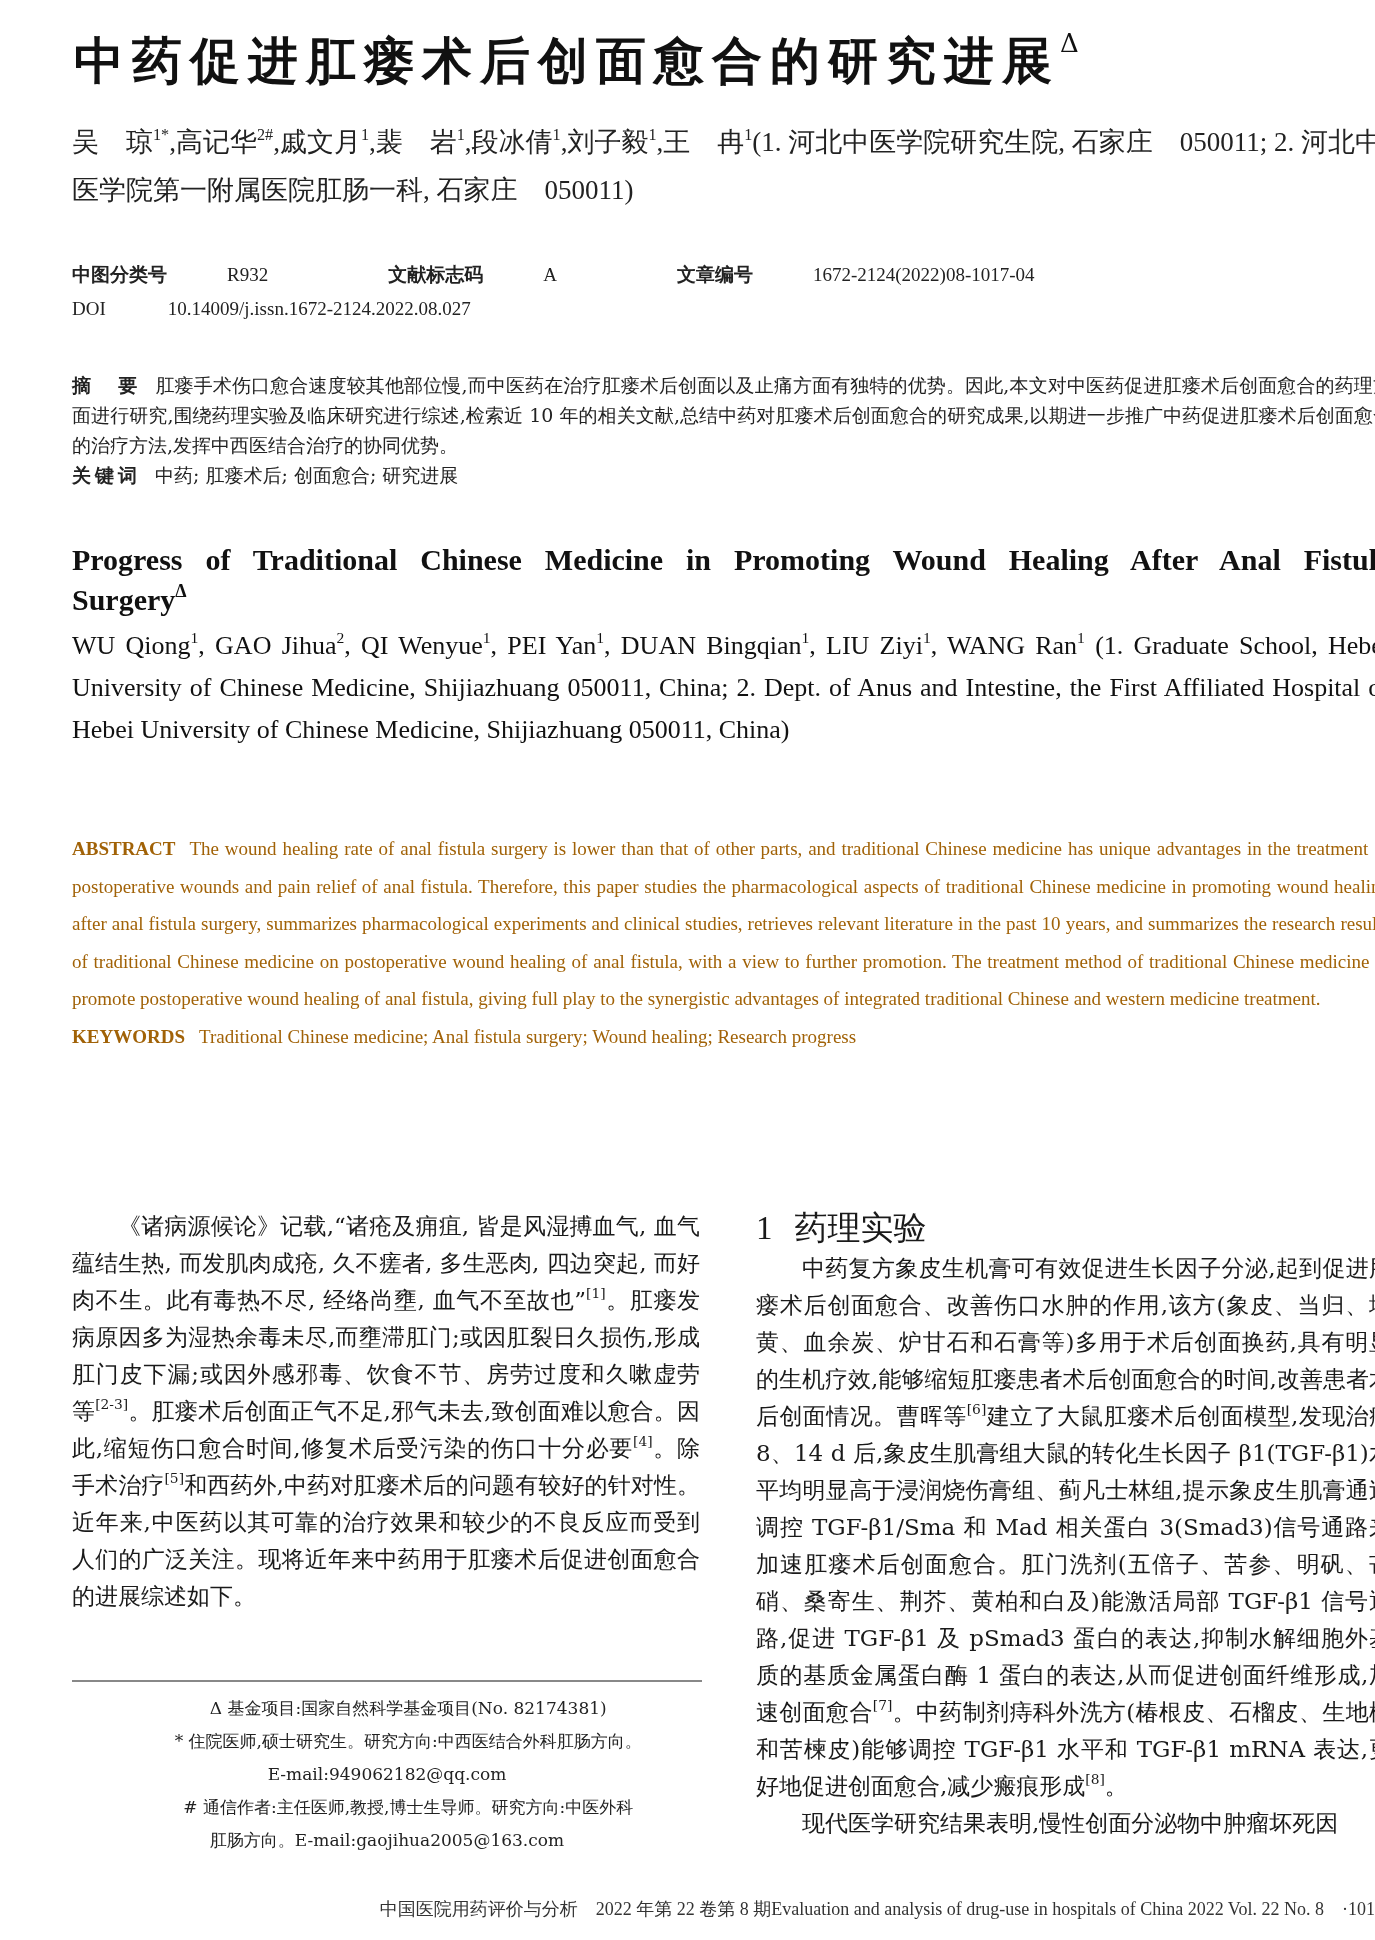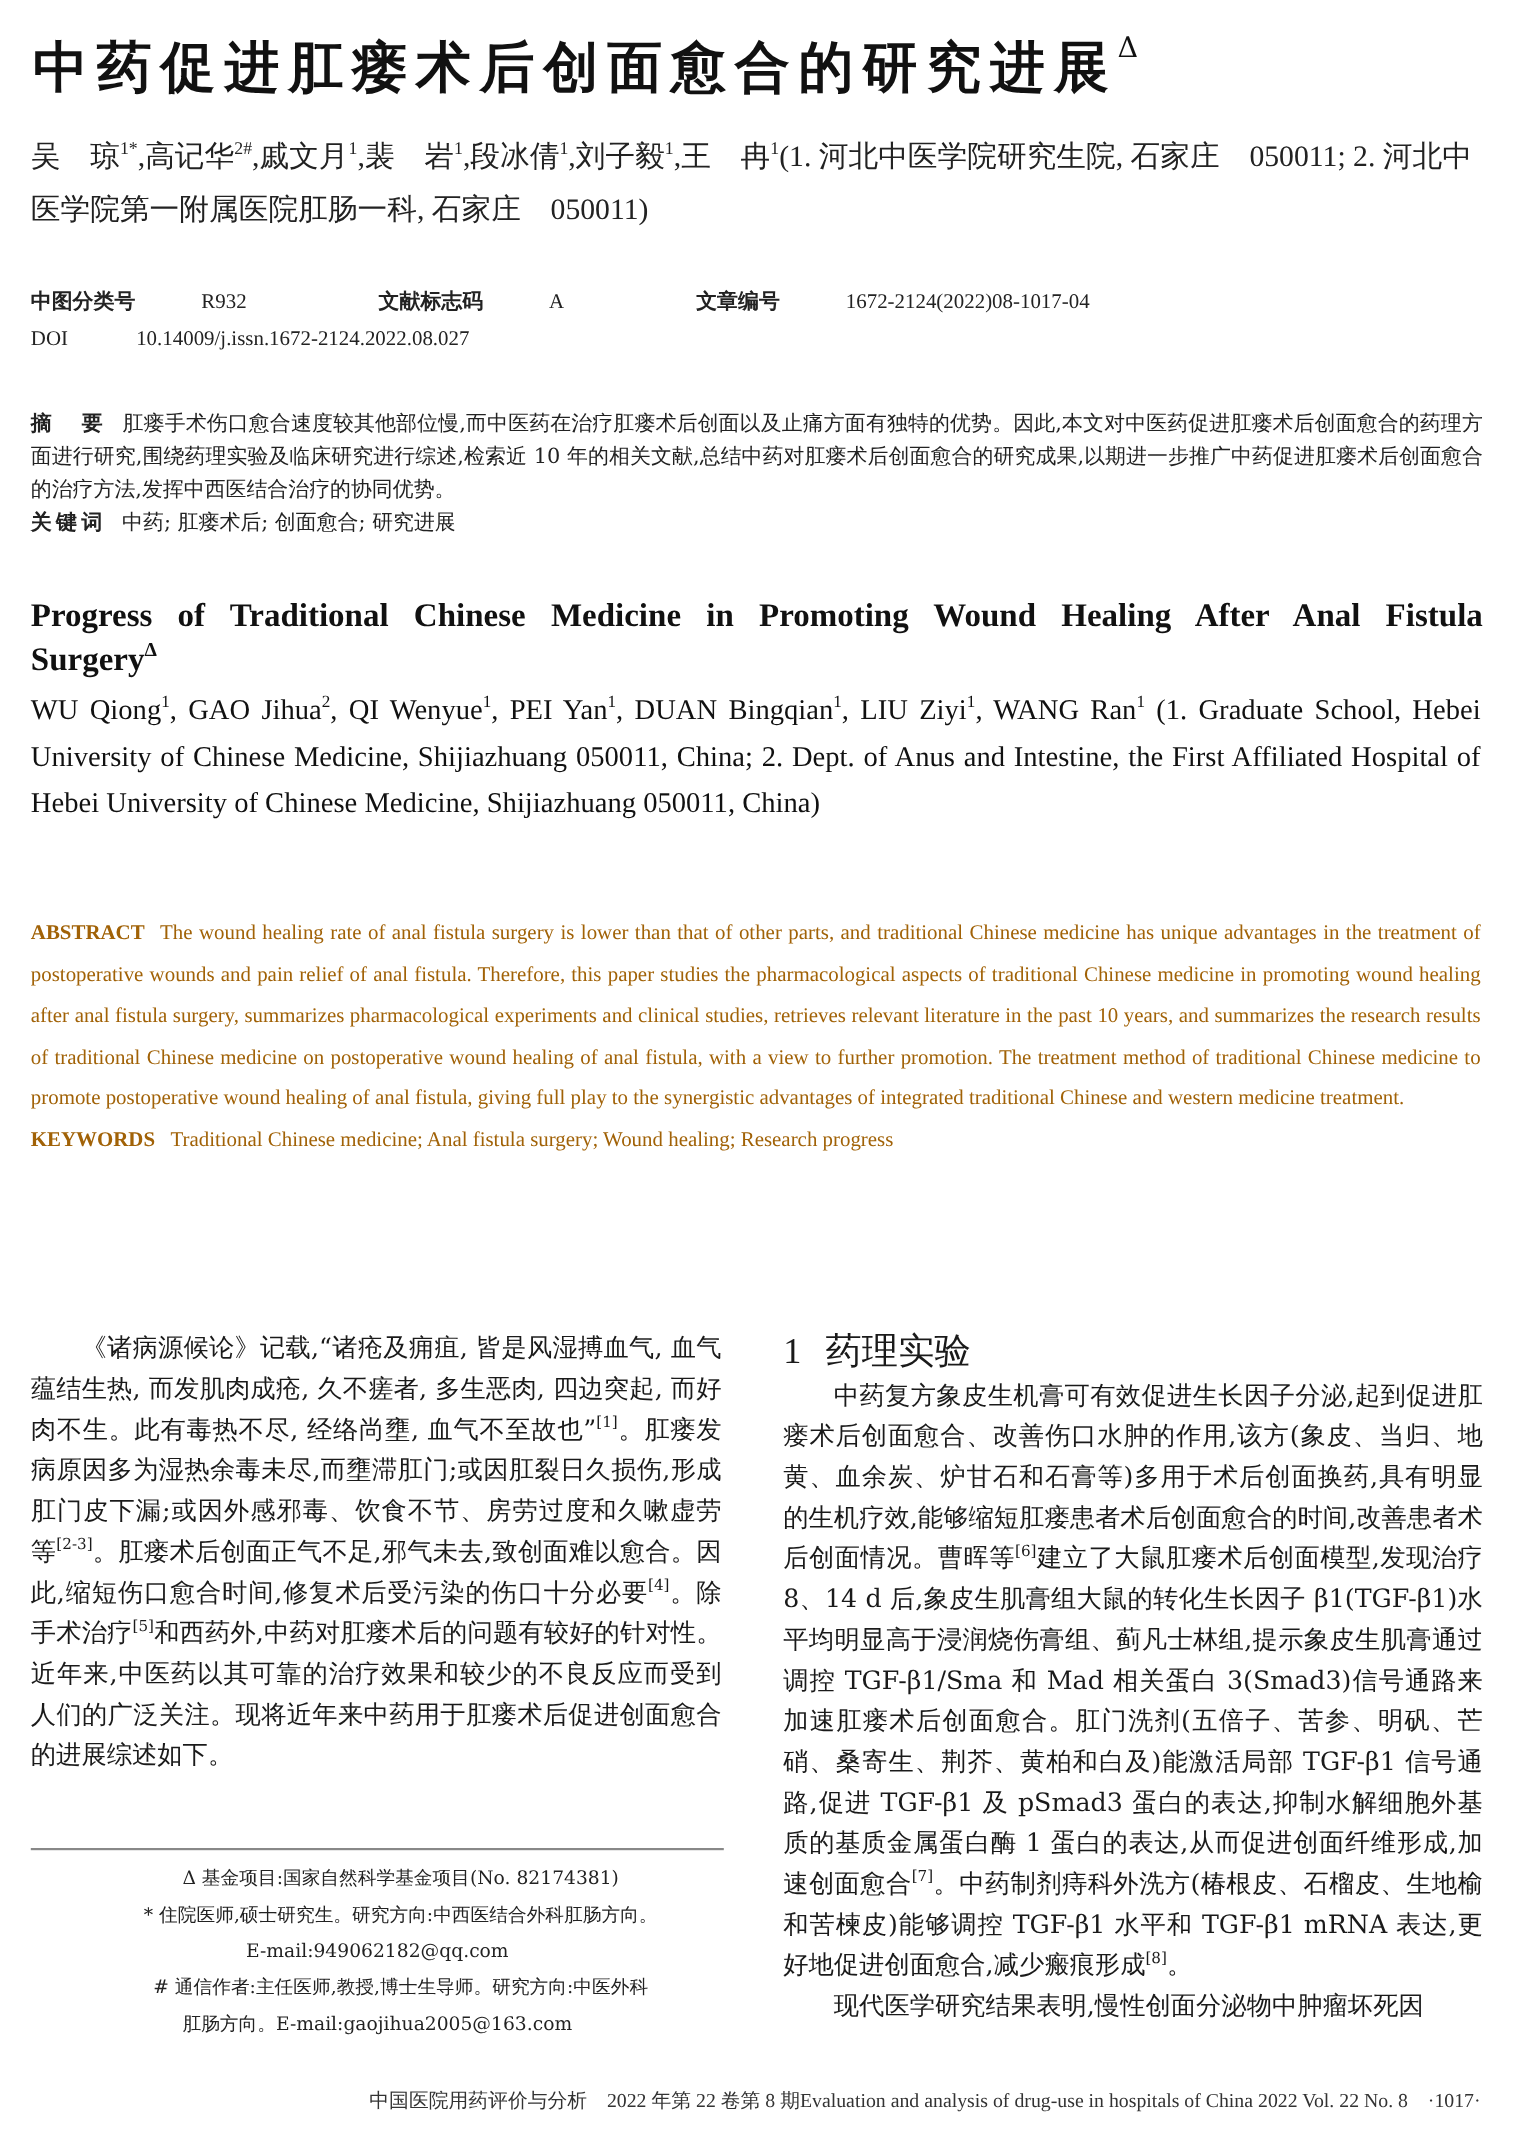--- a/index.html
+++ b/index.html
@@ -1,20 +1,20 @@
 <!DOCTYPE html>
 <html><head>
 <meta charset="utf-8">
 <style>
   html, body { margin: 0; padding: 0; background: #ffffff; }
   body {
     width: 1375px; height: 1940px; position: relative; overflow: hidden;
     color: #111; font-family: "DejaVu Serif", "Liberation Serif", serif;
   }
-  .abs { position: absolute; }
+  .abs { position: absolute; margin-left: 44px; }
   .title-cn {
     left: 30px; top: 28px; font-size: 50px; font-weight: bold; letter-spacing: 8px;
     font-family: "DejaVu Serif", serif; white-space: nowrap;
   }
   .title-cn sup { font-size: 26px; font-weight: normal; vertical-align: 26px; letter-spacing: 0; }
   .authors-cn {
     left: 28px; top: 118px; width: 1320px; font-size: 27px; line-height: 48px;
     font-family: "Liberation Serif", serif; color: #222;
   }
   sup { font-size: 0.6em; vertical-align: 0.7em; line-height: 0; }

